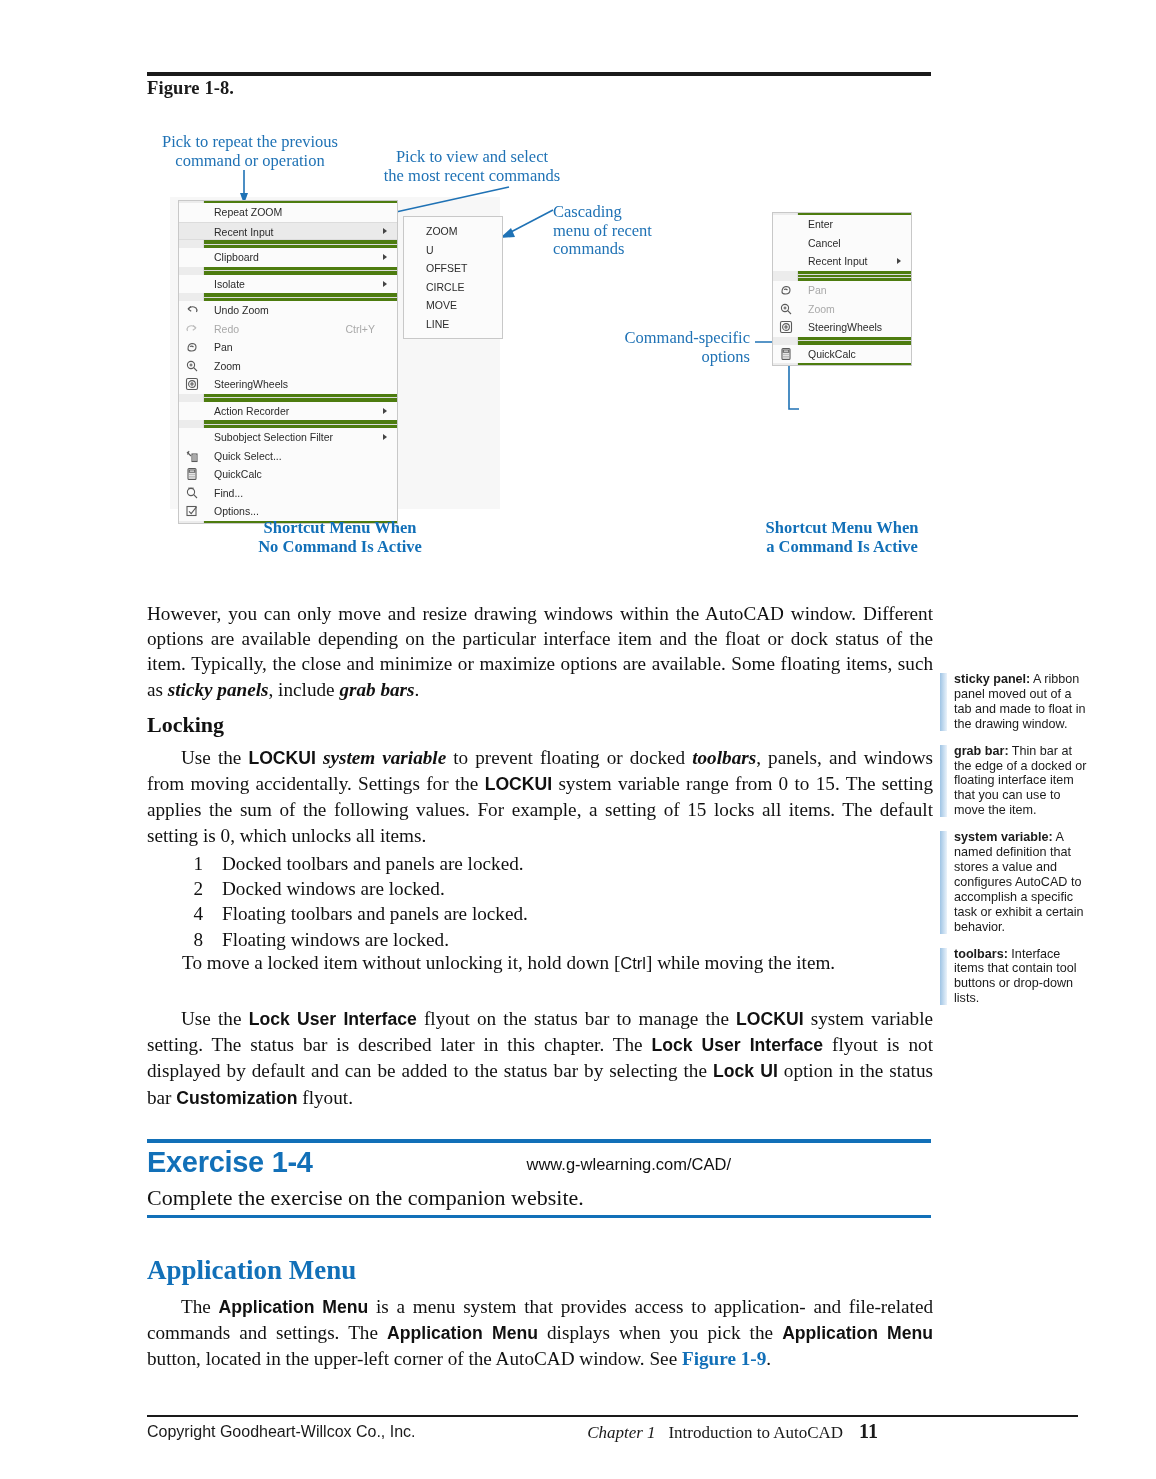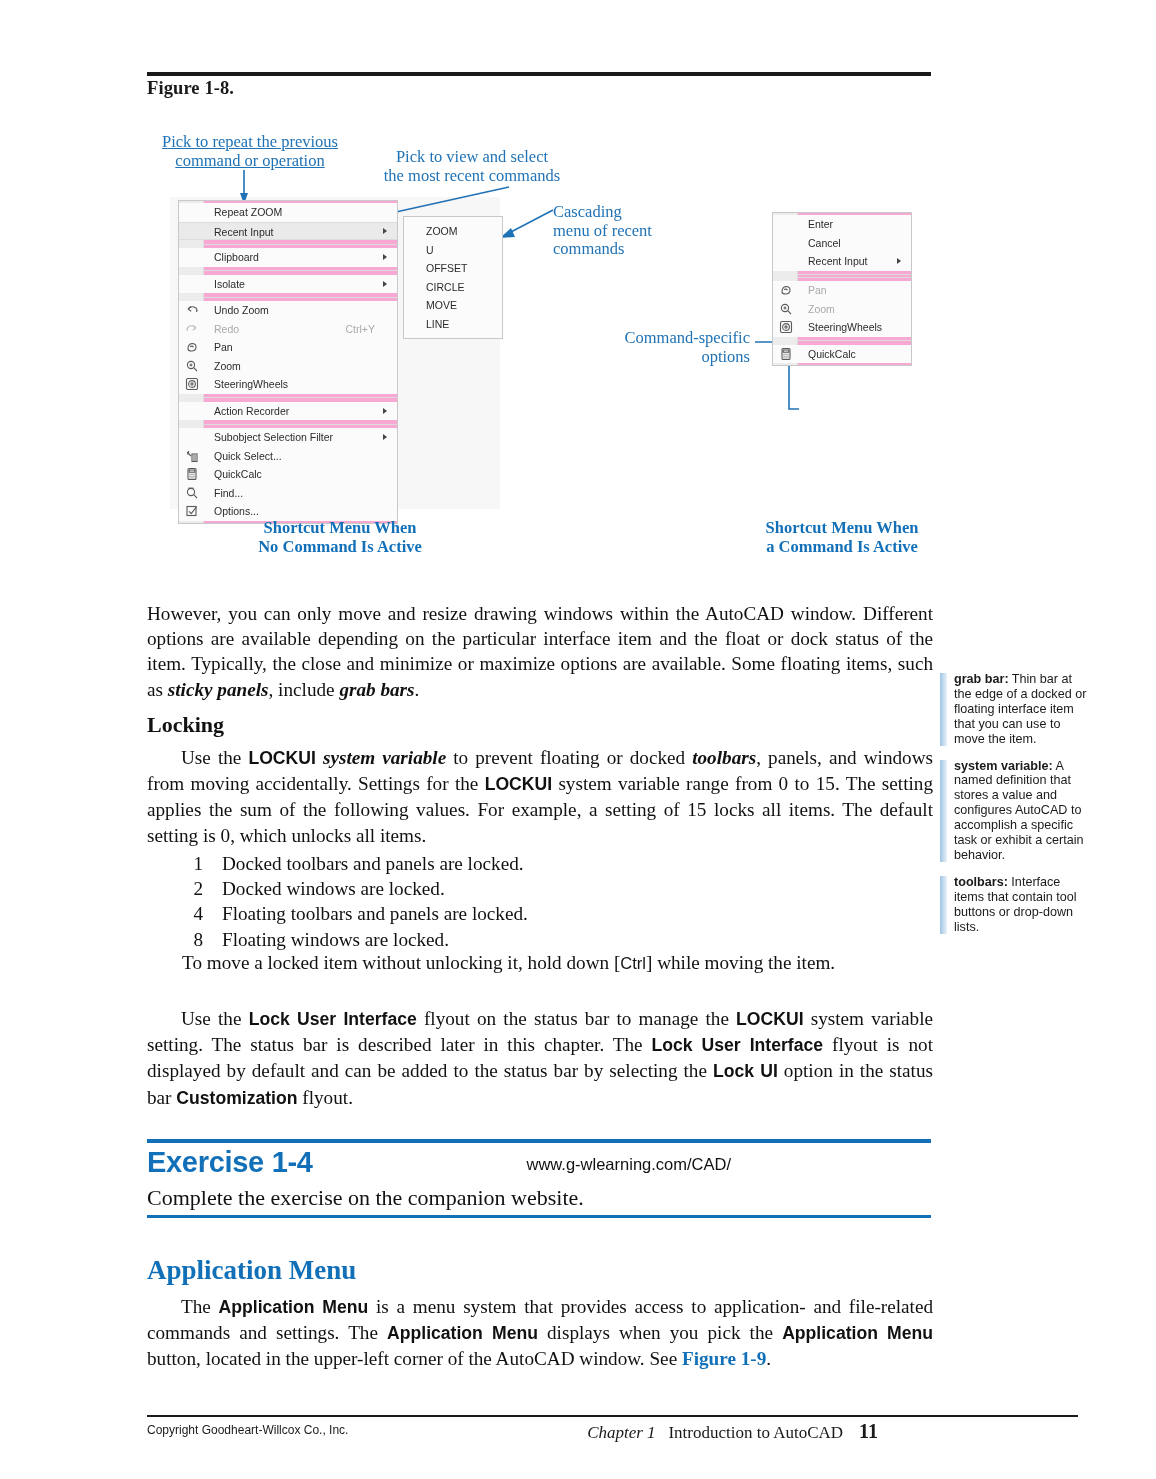--- a/index.html
+++ b/index.html
@@ -58,21 +58,21 @@
     font-family: "Liberation Serif", serif;
     font-size: 16.5px;
     line-height: 18.5px;
   }
   .anno.right { text-align: right; }
   .anno.center { text-align: center; }
 
   
   .acad-menu {
     position: absolute;
-    background: #f9a8d4;
+    background: #4d7c0f;
     border: 1px solid #c8c8c8;
     box-sizing: border-box;
     font-family: "Liberation Sans", sans-serif;
     font-size: 10.5px;
     color: #2b2b2b;
   }
   .acad-menu .panel-left {
     position: absolute;
     left: 0; top: 0; bottom: 0;
     width: 24px;
@@ -265,21 +265,21 @@
     font-size: 22px;
     color: #111;
   }
 
   
   #foot-rule { left: 147px; top: 1415px; width: 931px; height: 1.5px; }
   .foot-left {
     position: absolute;
     left: 147px; top: 1423px;
     font-family: "Liberation Sans", sans-serif;
-    font-size: 12px;
+    font-size: 16px;
     color: #1a1a1a;
   }
   .foot-right {
     position: absolute;
     right: 78px; top: 1420px;
     font-size: 17px;
     color: #1a1a1a;
     white-space: nowrap;
   }
   .foot-right .chap { font-style: italic; margin-top: 44px; }
@@ -295,21 +295,21 @@
 
 <div class="page">
 
   <div class="rule-thick" id="fig-head-rule"></div>
   <div class="fig-label">Figure 1-8.</div>
 
   <div>
 
     <div class="fig-backdrop" style="left:170px; top:197px; width:330px; height:312px;"></div>
 
-    <div class="anno center" id="anno-repeat" style="left:146px; top:133px; width:208px;text-decoration:underline;">
+    <div class="anno center" id="anno-repeat" style="left:146px; top:133px; width:208px;">
       <span>Pick to repeat the previous</span><br>
       <span>command or operation</span>
     </div>
 
     <svg style="position:absolute; left:230px; top:168px;" width="40" height="40">
       <line x1="14" y1="2" x2="14" y2="29" stroke="#1f72b5" stroke-width="1.6"></line>
       <polygon points="14,36 10,25 18,25" fill="#1f72b5"></polygon>
     </svg>
 
     <div class="anno center" id="anno-recent" style="left:372px; top:148px; width:200px;">
@@ -537,20 +537,21 @@
   <div class="ex-url">www.g-wlearning.com/CAD/</div>
   <div class="ex-text">Complete the exercise on the companion website.</div>
   <div class="rule-blue" id="ex-rule-bot"></div>
 
   <h2 class="sec-blue" style="top:1255px;">Application Menu</h2>
   <div class="body-col indent" style="top:1294px;">
     <span>The </span><span class="sans-b">Application Menu</span><span> is a menu system that provides access to application- and file-related commands and settings. The </span><span class="sans-b">Application Menu</span><span> displays when you pick the </span><span class="sans-b">Application Menu</span><span> button, located in the upper-left corner of the AutoCAD window. See </span><span class="b" style="color:#1270b8">Figure 1-9</span><span>.</span>
   </div>
 
   <div class="glossary" style="top:672px;" id="glossary">
+      <div class="gloss-item"><span class="bar"></span><span class="term">sticky panel:</span><span> A ribbon panel moved out of a tab and made to float in the drawing window.</span></div>
       <div class="gloss-item"><span class="bar"></span><span class="term">grab bar:</span><span> Thin bar at the edge of a docked or floating interface item that you can use to move the item.</span></div>
       <div class="gloss-item"><span class="bar"></span><span class="term">system variable:</span><span> A named definition that stores a value and configures AutoCAD to accomplish a specific task or exhibit a certain behavior.</span></div>
       <div class="gloss-item"><span class="bar"></span><span class="term">toolbars:</span><span> Interface items that contain tool buttons or drop-down lists.</span></div>
     </div>
 
   <div class="rule-thick" id="foot-rule"></div>
   <div class="foot-left">Copyright Goodheart-Willcox Co., Inc.</div>
   <div class="foot-right">
     <span class="chap">Chapter 1</span>&nbsp;&nbsp;&nbsp;<span>Introduction to AutoCAD</span><span class="pg">11</span>
   </div>

